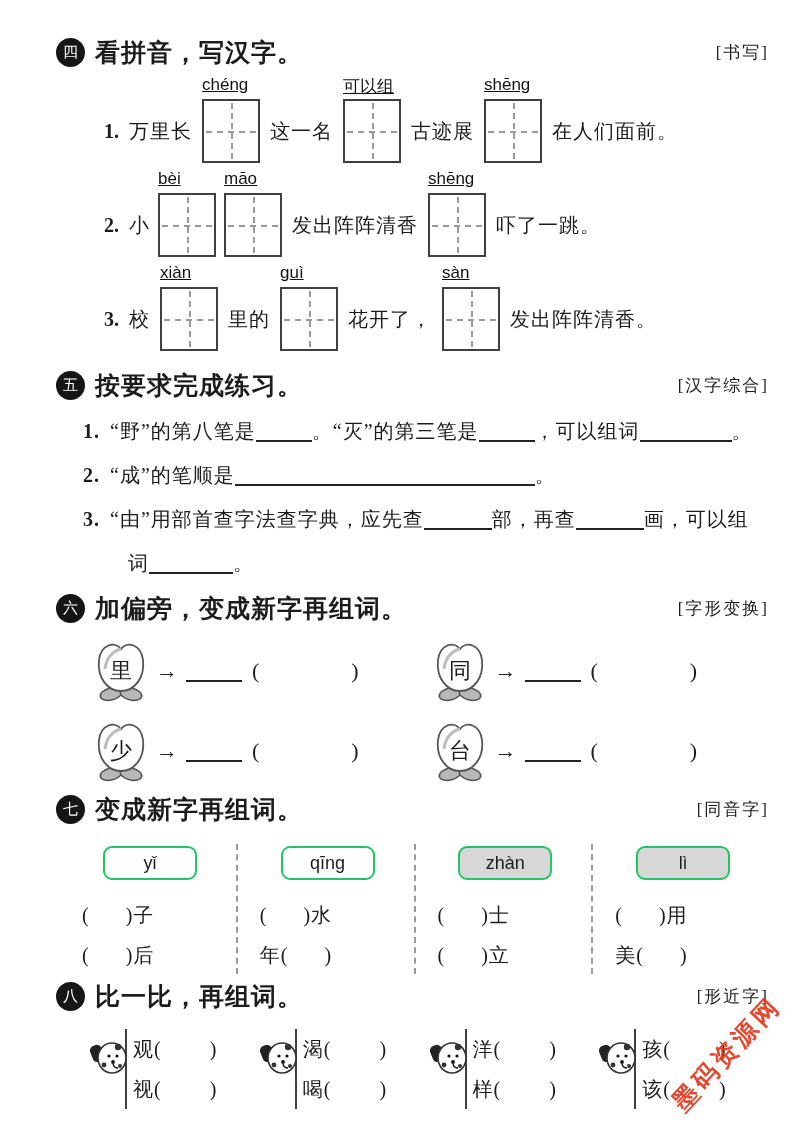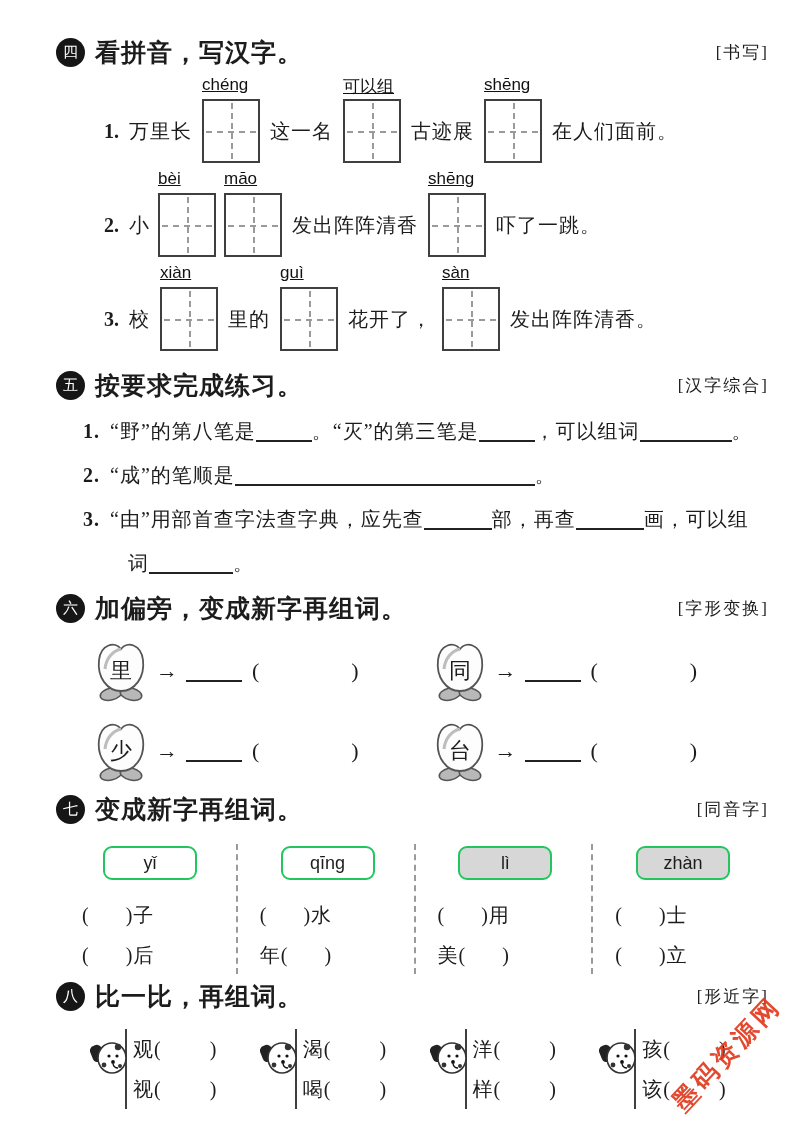--- a/index.html
+++ b/index.html
@@ -245,28 +245,28 @@
       <span class="pill">yǐ</span>
       <div class="scell">(      )子</div>
       <div class="scell">(      )后</div>
     </div>
     <div class="scol">
       <span class="pill">qīng</span>
       <div class="scell">(      )水</div>
       <div class="scell">年(      )</div>
     </div>
     <div class="scol">
+      <span class="pill shaded">zhàn</span>
+      <div class="scell">(      )士</div>
+      <div class="scell">(      )立</div>
+    </div>
+    <div class="scol">
       <span class="pill shaded">lì</span>
       <div class="scell">(      )用</div>
       <div class="scell">美(      )</div>
-    </div>
-    <div class="scol">
-      <span class="pill shaded">zhàn</span>
-      <div class="scell">(      )士</div>
-      <div class="scell">(      )立</div>
     </div>
   </div>
 
   <div class="shead">
     <span class="badge">八</span>
     <span class="stitle">比一比，再组词。</span>
     <span class="stag">[形近字]</span>
   </div>
 
   <div class="eightrow">

